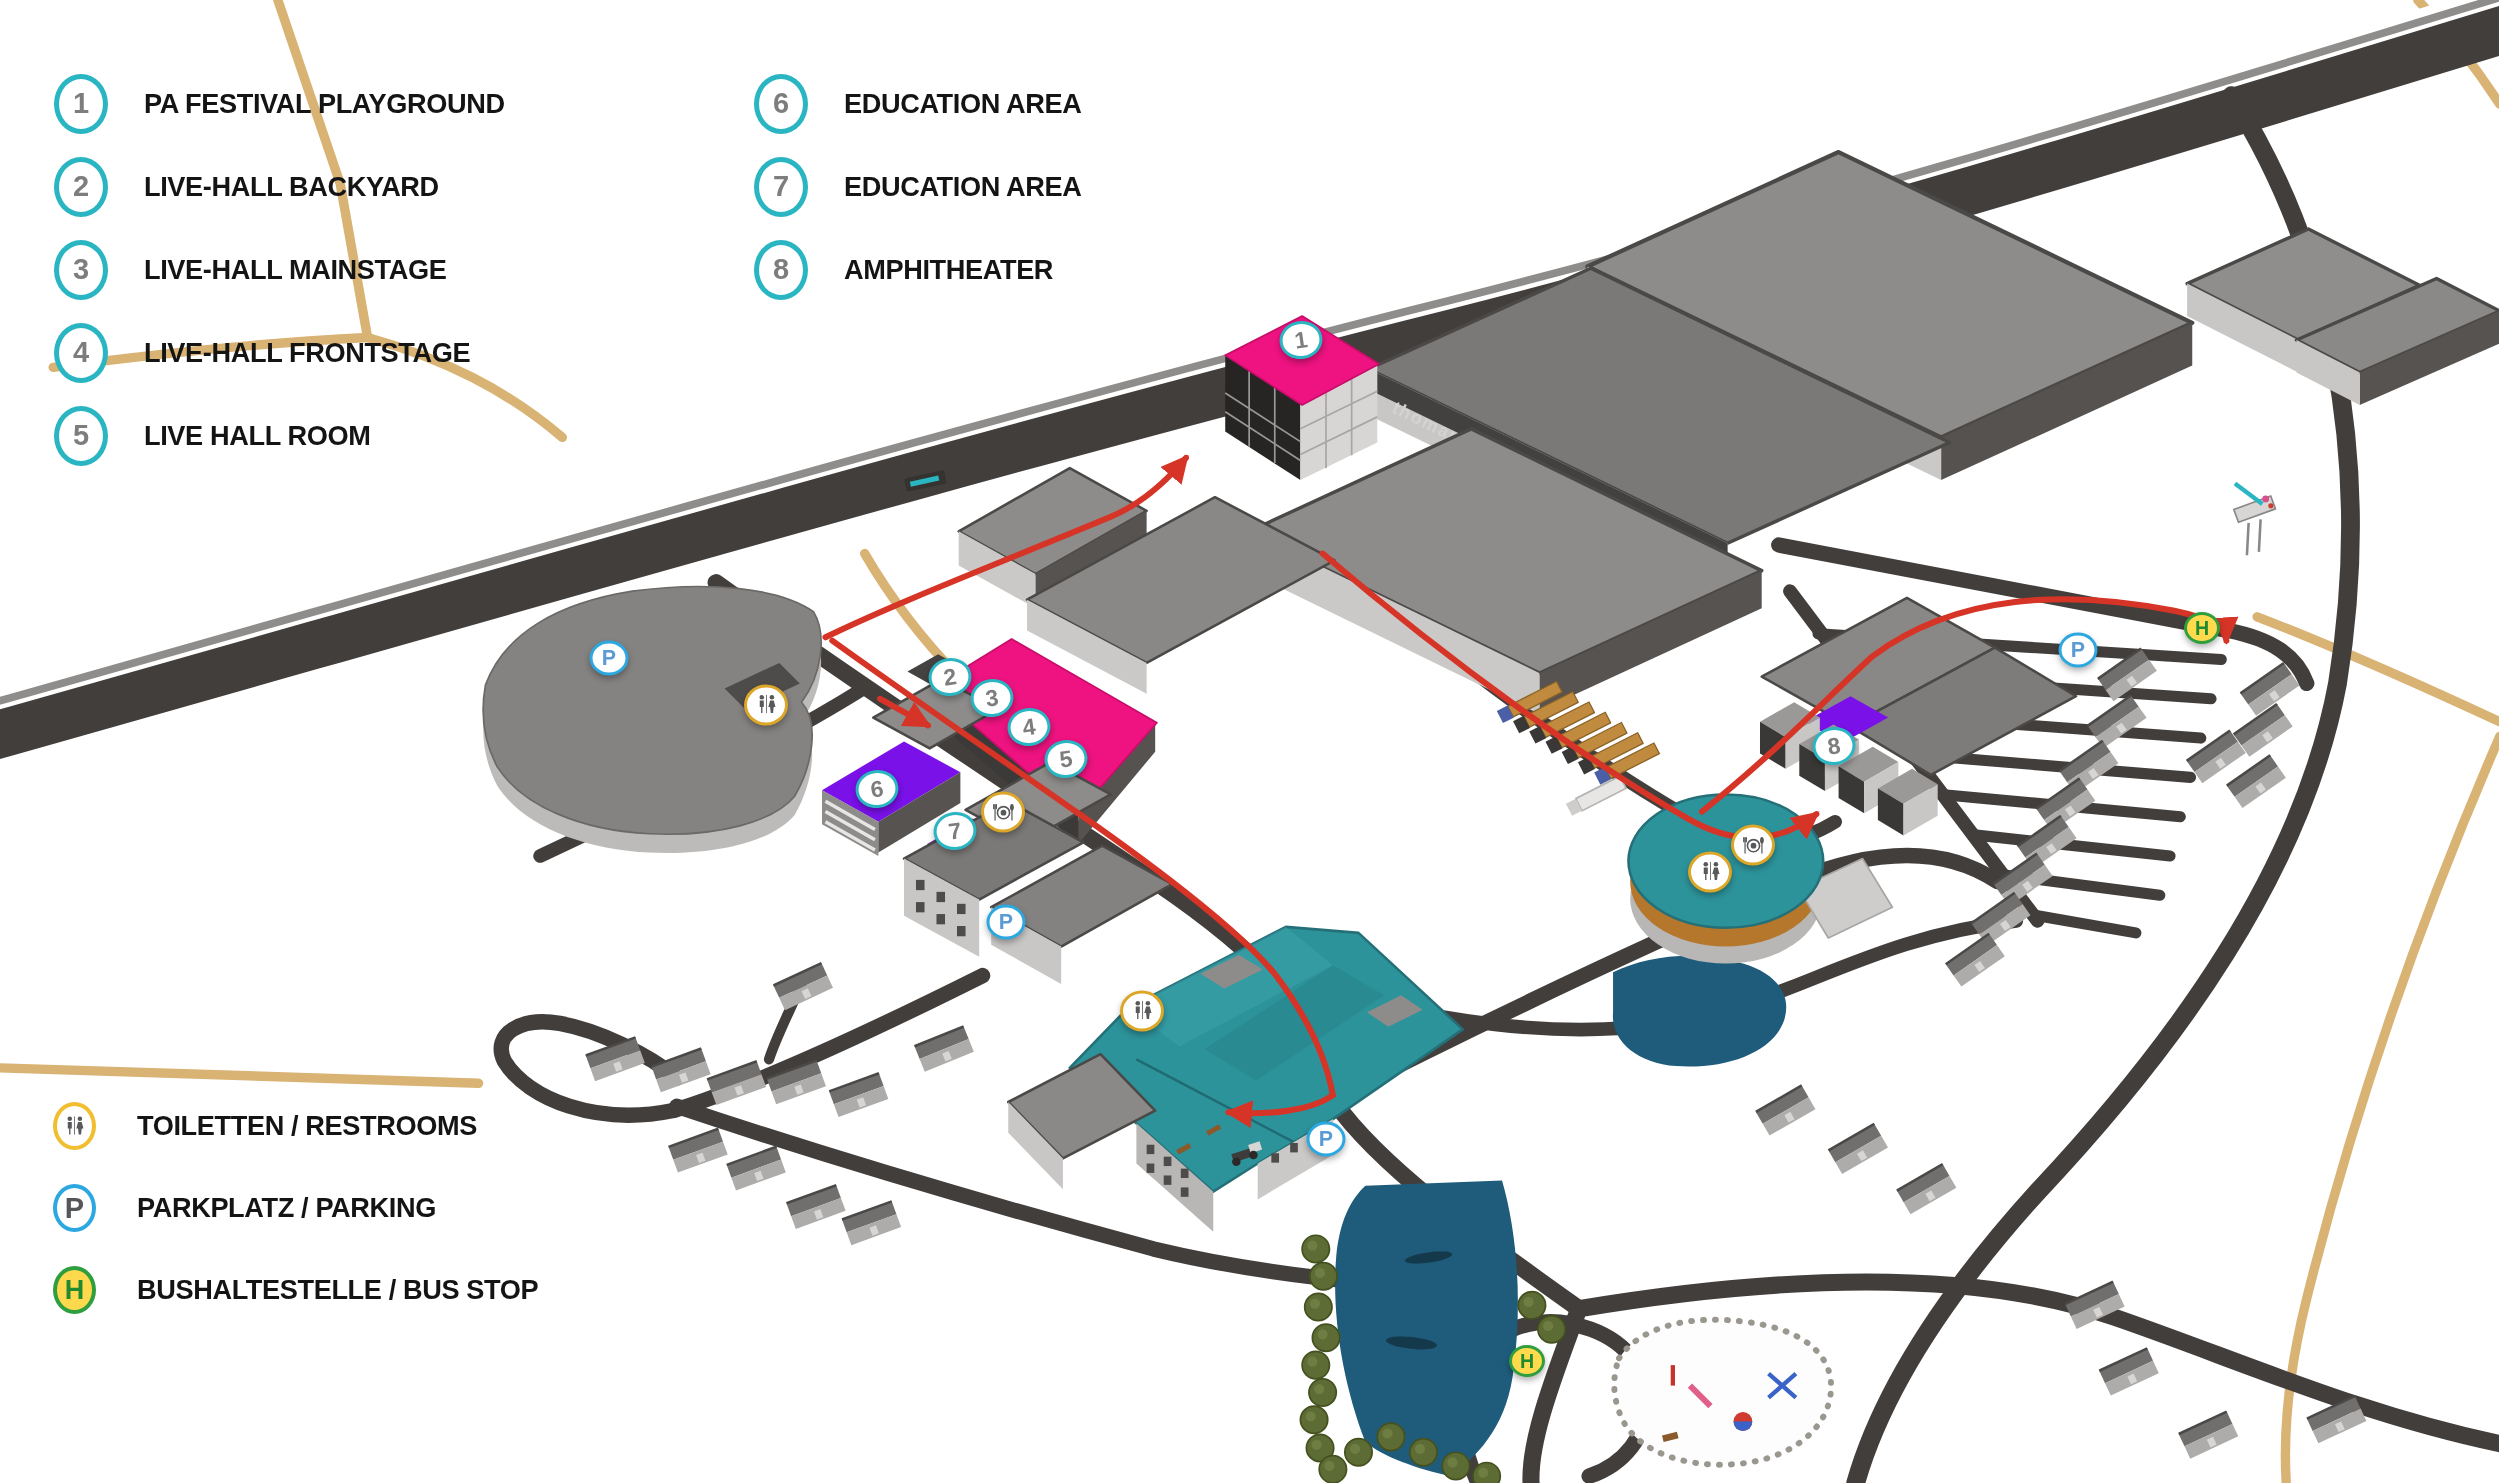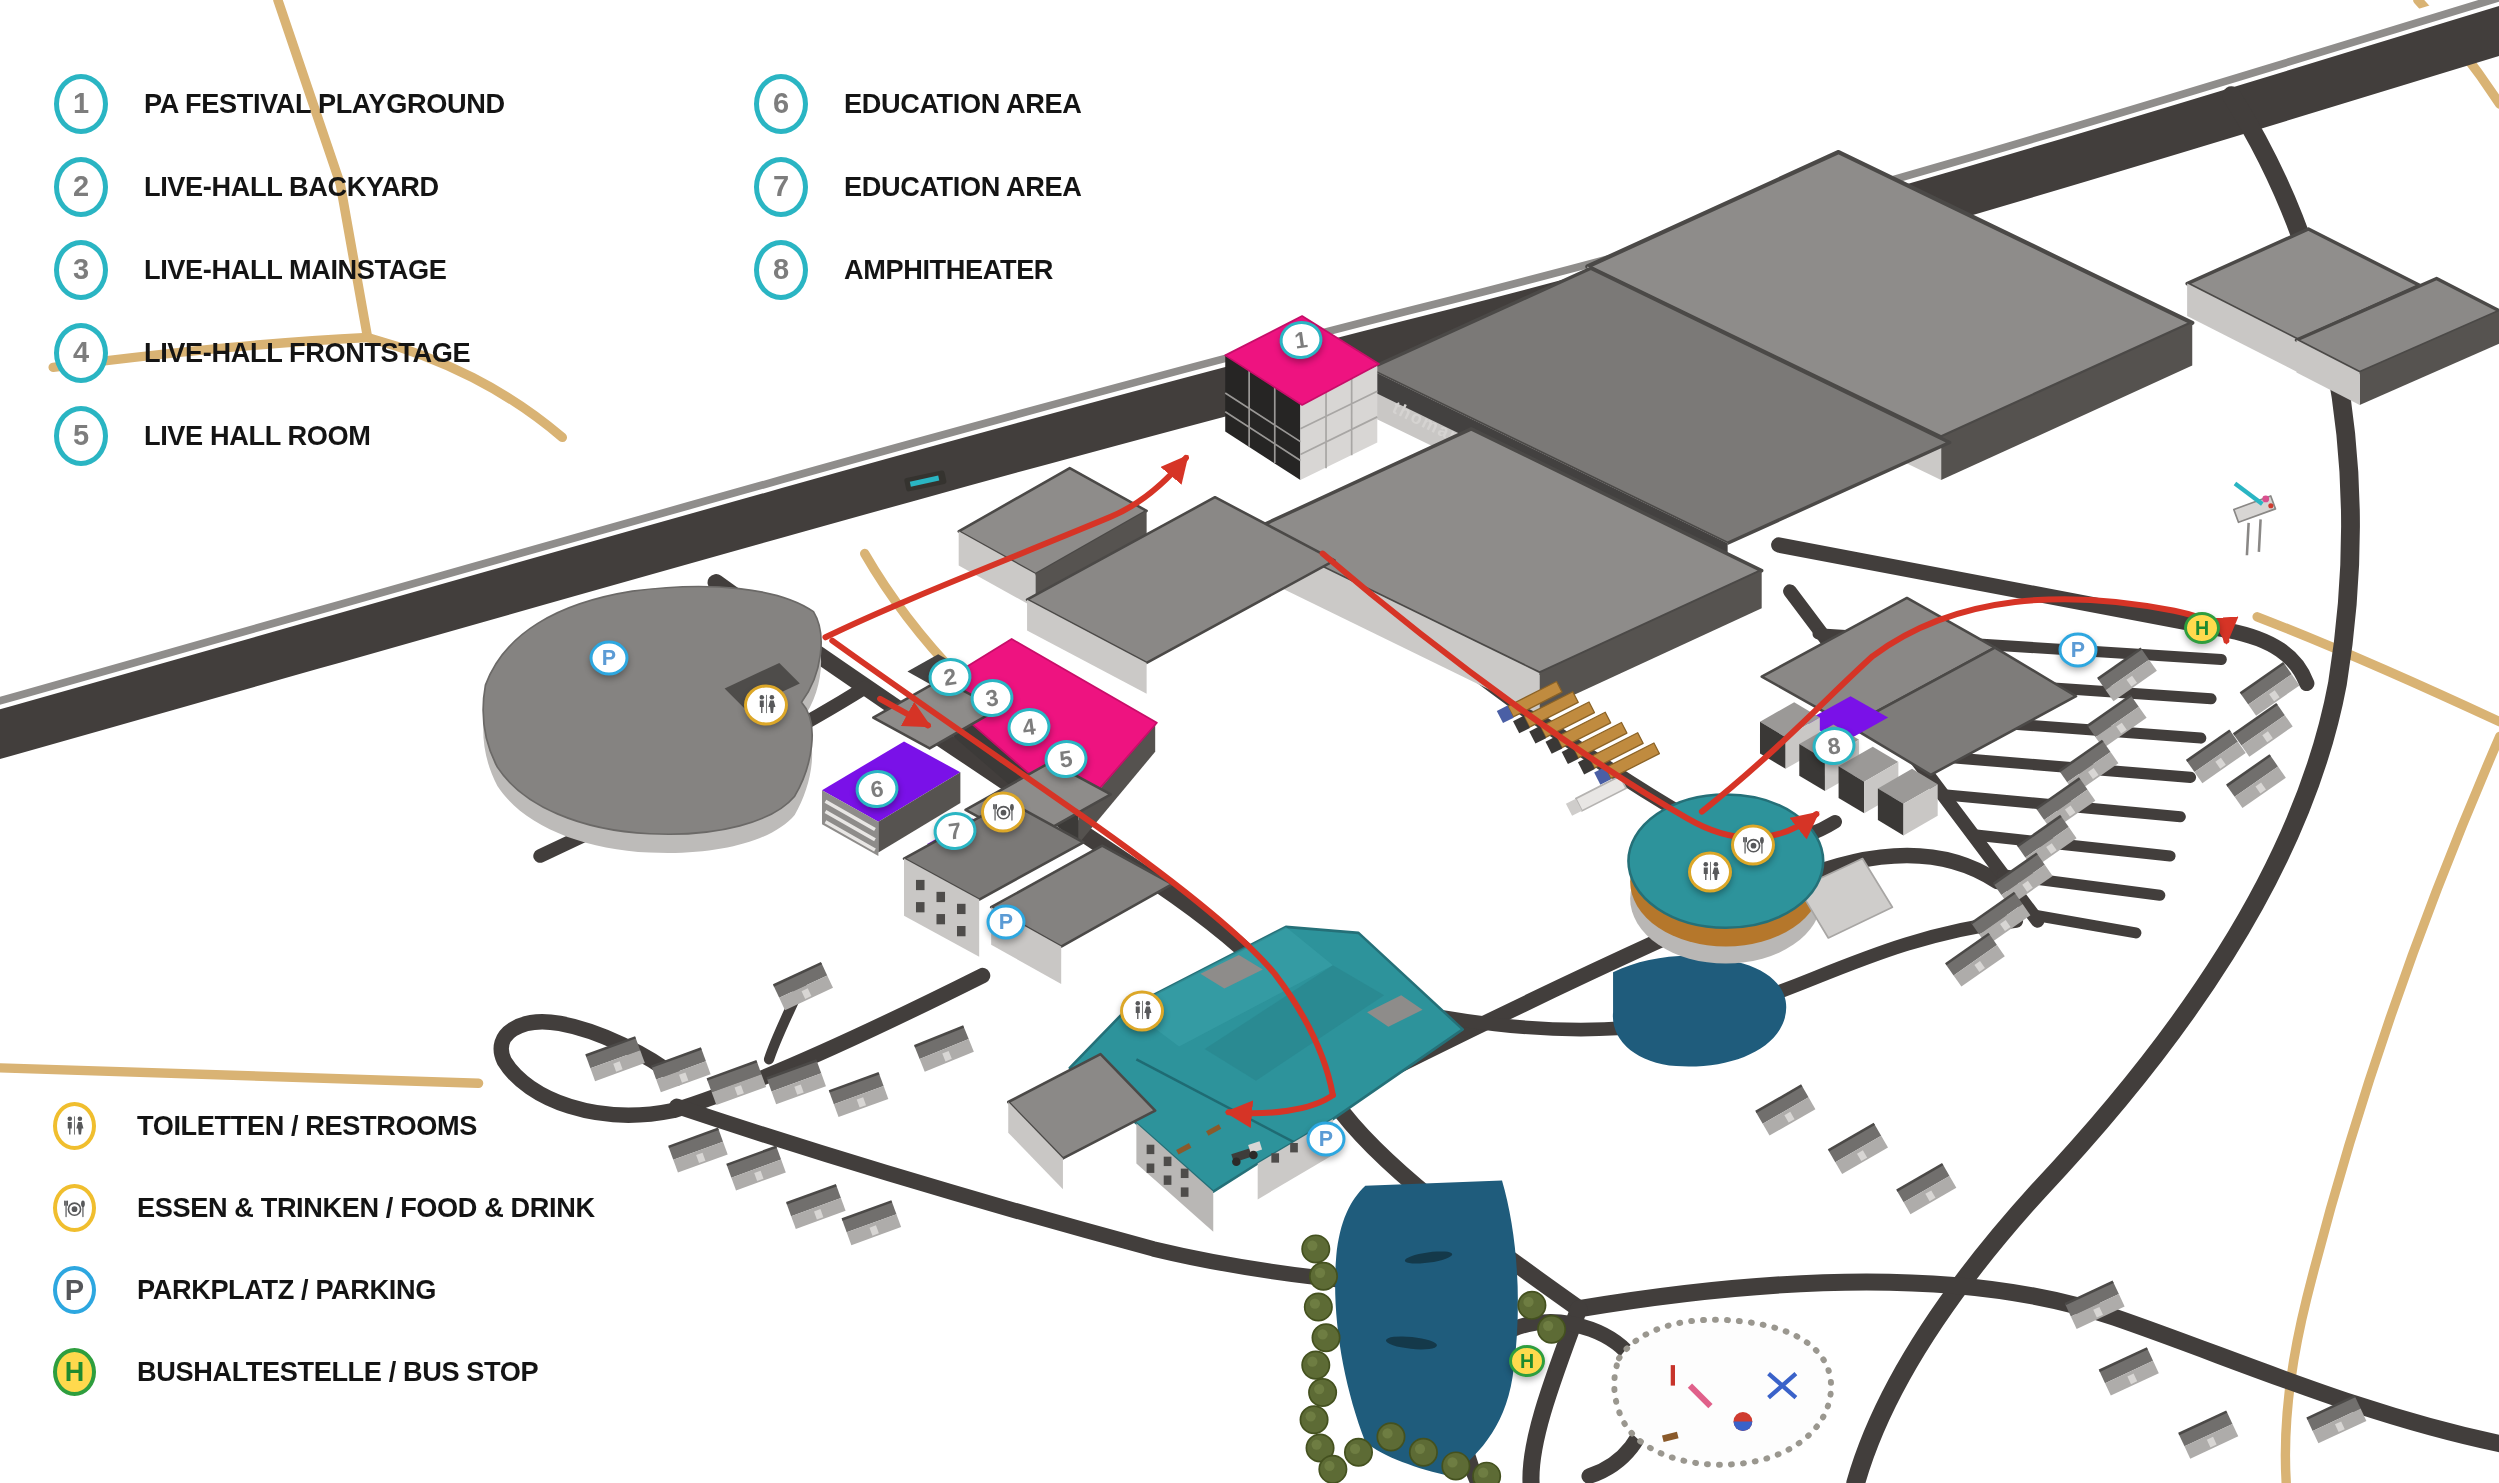--- a/index.html
+++ b/index.html
@@ -668,32 +668,20 @@
             <circle cx="13" cy="8.5" r="3.4" fill="#58595b"></circle>
             <path d="M10,13.5 h6 v9.5 h-2 v9 h-2 v-9 h-2 z" fill="#58595b"></path>
             <circle cx="28" cy="8.5" r="3.4" fill="#58595b"></circle>
             <path d="M25.3,13.5 h5.4 l2.6,9.5 h-2.6 l-1,9 h-3.4 l-1,-9 h-2.6 z" fill="#58595b"></path>
             <rect x="19.4" y="5" width="1.2" height="27" fill="#58595b"></rect>
           </svg>
         </span>
         <span class="svc-label">TOILETTEN / RESTROOMS</span>
       </div>
       <div class="svc-row">
-        <span class="svc-icon gold">
-          <svg viewBox="0 0 40 40" style="width: 27px;">
-            <circle cx="20" cy="21" r="9" fill="none" stroke="#58595b" stroke-width="2.4"></circle>
-            <circle cx="20" cy="21" r="4.2" fill="#58595b"></circle>
-            <path d="M5.5,9 v6 M7.5,9 v6 M9.5,9 v6 M7.5,13 v19" stroke="#58595b" stroke-width="1.8" fill="none" stroke-linecap="round"></path>
-            <ellipse cx="32.5" cy="13" rx="2.8" ry="5" fill="#58595b"></ellipse>
-            <path d="M32.5,17 v15" stroke="#58595b" stroke-width="1.8" stroke-linecap="round"></path>
-          </svg>
-        </span>
-        <span class="svc-label">ESSEN &amp; TRINKEN / FOOD &amp; DRINK</span>
-      </div>
-      <div class="svc-row">
         <span class="svc-icon blue">P</span>
         <span class="svc-label">PARKPLATZ / PARKING</span>
       </div>
       <div class="svc-row">
         <span class="svc-icon green">H</span>
         <span class="svc-label">BUSHALTESTELLE / BUS STOP</span>
       </div>
     </div>
 </div>
 

